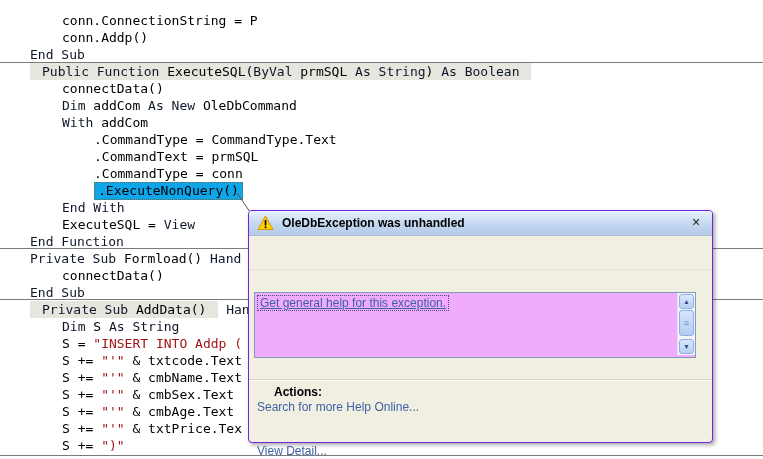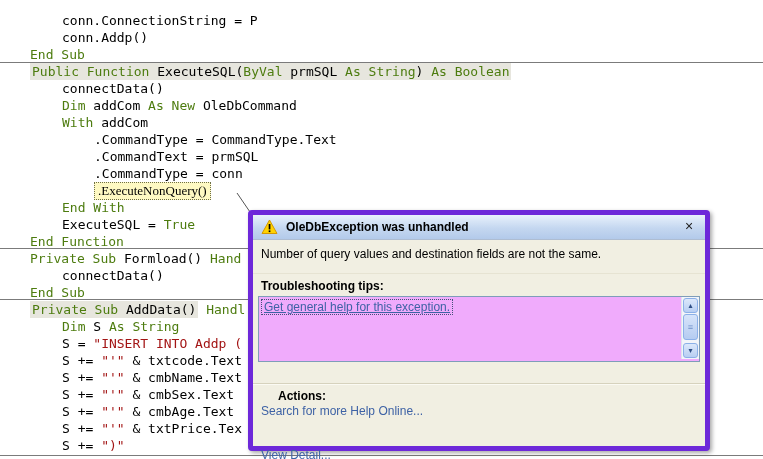--- a/index.html
+++ b/index.html
@@ -3,31 +3,31 @@
 <meta charset="utf-8">
 <style>
   html,body{margin:0;padding:0;background:#fff;}
   body{width:763px;height:459px;position:relative;overflow:hidden;
        font-family:"Liberation Sans",sans-serif;}
   
   #code-area{position:absolute;left:0;top:0;width:763px;height:459px;background:#fff;}
   .code-line{position:absolute;left:0;width:763px;height:17px;
              font-family:"DejaVu Sans Mono","Liberation Mono",monospace;
              font-size:13px;line-height:17px;white-space:pre;}
-  .code-line .k{color:#4d7c0f;}
+  .code-line .k{color:#0f172a;}
   .code-line .n{color:#000000;}
   .code-line .s{color:#A31515;}
-  .hl-gray{background:#e7e6de;padding:1px 2px;}
-  .hl-yellow{background:#fef9c3;border:1px dotted #6e6e46;padding:0 3px 1px 3px;font-family:Liberation Serif, serif;}
+  .hl-gray{background:#e7e6de;padding:1px 12px;}
+  .hl-yellow{background:#0ea5e9;border:1px dotted #6e6e46;padding:0 3px 1px 3px;}
   .proc-sep{position:absolute;left:0;width:763px;height:0;border-top:1px solid #7b7b7b;}
   #callout-connector{position:absolute;left:0;top:0;z-index:5;pointer-events:none;}
   
   #exception-popup{position:absolute;left:248px;top:210px;width:452px;height:231px;
-       background:#f1efe2;border:5px solid #6d28d9;border-radius:4px;z-index:10;
-       box-shadow:2px 2px 4px rgba(0,0,0,0.35);font-size:12px;color:#000;}
+       background:#f1efe2;border:1px solid #6d28d9;border-radius:4px;z-index:10;
+       box-shadow:2px 2px 4px rgba(0,0,0,0.35);font-size:12px;color:#000;padding-left:11px;}
   #popup-titlebar{position:absolute;left:0;top:0;right:0;height:24px;
        background:linear-gradient(180deg,#e8f1fc 0%,#c4d7f0 55%,#b3caea 100%);
        border-bottom:1px solid #aebdd2;border-radius:3px 3px 0 0;
        display:flex;align-items:center;}
   #popup-title{font-weight:bold;margin-left:8px;color:#000;}
   #warning-icon{margin-left:8px;display:flex;align-items:center;}
   #popup-close{position:absolute;right:8px;top:3px;width:16px;height:16px;
        font-size:14px;line-height:16px;text-align:center;color:#222;cursor:default;
        font-family:"Liberation Sans",sans-serif;}
   #popup-message{position:absolute;left:8px;top:32px;right:8px;color:#000;}
@@ -66,21 +66,21 @@
     <div class="code-line" style="top: 46px; padding-left: 30px;"><span class="k">End Sub</span></div>
     <div class="code-line" style="top: 63px; padding-left: 30px;"><span class="hl-gray"><span class="k">Public Function </span><span class="n">ExecuteSQL(</span><span class="k">ByVal </span><span class="n">prmSQL </span><span class="k">As String</span><span class="n">) </span><span class="k">As Boolean</span></span></div>
     <div class="code-line" style="top: 80px; padding-left: 62px;"><span class="n">connectData()</span></div>
     <div class="code-line" style="top: 97px; padding-left: 62px;"><span class="k">Dim </span><span class="n">addCom </span><span class="k">As New </span><span class="n">OleDbCommand</span></div>
     <div class="code-line" style="top: 114px; padding-left: 62px;"><span class="k">With </span><span class="n">addCom</span></div>
     <div class="code-line" style="top: 131px; padding-left: 94px;"><span class="n">.CommandType = CommandType.Text</span></div>
     <div class="code-line" style="top: 148px; padding-left: 94px;"><span class="n">.CommandText = prmSQL</span></div>
     <div class="code-line" style="top: 165px; padding-left: 94px;"><span class="n">.CommandType = conn</span></div>
     <div class="code-line" style="top: 182px; padding-left: 94px;"><span class="hl-yellow"><span class="n">.ExecuteNonQuery()</span></span></div>
     <div class="code-line" style="top: 199px; padding-left: 62px;"><span class="k">End With</span></div>
-    <div class="code-line" style="top: 216px; padding-left: 62px;"><span class="n">ExecuteSQL = </span><span class="k">True</span></div>
+    <div class="code-line" style="top: 216px; padding-left: 62px;"><span class="n">ExecuteSQL = </span><span class="k">View</span></div>
     <div class="code-line" style="top: 233px; padding-left: 30px;"><span class="k">End Function</span></div>
     <div class="code-line" style="top: 250px; padding-left: 30px;"><span class="k">Private Sub </span><span class="n">Formload() </span><span class="k">Hand</span></div>
     <div class="code-line" style="top: 267px; padding-left: 62px;"><span class="n">connectData()</span></div>
     <div class="code-line" style="top: 284px; padding-left: 30px;"><span class="k">End Sub</span></div>
     <div class="code-line" style="top: 301px; padding-left: 30px;"><span class="hl-gray"><span class="k">Private Sub </span><span class="n">AddData()</span></span><span class="k"> Handl</span></div>
     <div class="code-line" style="top: 318px; padding-left: 62px;"><span class="k">Dim </span><span class="n">S </span><span class="k">As String</span></div>
     <div class="code-line" style="top: 335px; padding-left: 62px;"><span class="n">S = </span><span class="s">"INSERT INTO Addp (</span></div>
     <div class="code-line" style="top: 352px; padding-left: 62px;"><span class="n">S += </span><span class="s">"'"</span><span class="n"> &amp; txtcode.Text</span></div>
     <div class="code-line" style="top: 369px; padding-left: 62px;"><span class="n">S += </span><span class="s">"'"</span><span class="n"> &amp; cmbName.Text</span></div>
     <div class="code-line" style="top: 386px; padding-left: 62px;"><span class="n">S += </span><span class="s">"'"</span><span class="n"> &amp; cmbSex.Text</span></div>
@@ -103,24 +103,22 @@
       <svg width="17" height="16" viewBox="0 0 17 16">
         <path d="M8.5 1 L16 14.5 L1 14.5 Z" fill="#FFD200" stroke="#D49800" stroke-width="1"></path>
         <rect x="7.7" y="5" width="1.7" height="5.4" fill="#000"></rect>
         <rect x="7.7" y="11.4" width="1.7" height="1.7" fill="#000"></rect>
       </svg>
     </span>
     <span id="popup-title">OleDbException was unhandled</span>
     <span id="popup-close">×</span>
   </div>
 
-  <div id="popup-message">Number of query values and destination fields are not the same.</div>
   <div id="popup-message-sep"></div>
 
-  <div id="tips-label">Troubleshooting tips:</div>
 
   <div id="tips-listbox">
     <span class="tip-link">Get general help for this exception.</span>
     <div id="tips-scrollbar">
       <div id="sb-up" class="sb-btn">▴</div>
       <div id="sb-thumb">≡</div>
       <div id="sb-down" class="sb-btn">▾</div>
     </div>
   </div>
 

